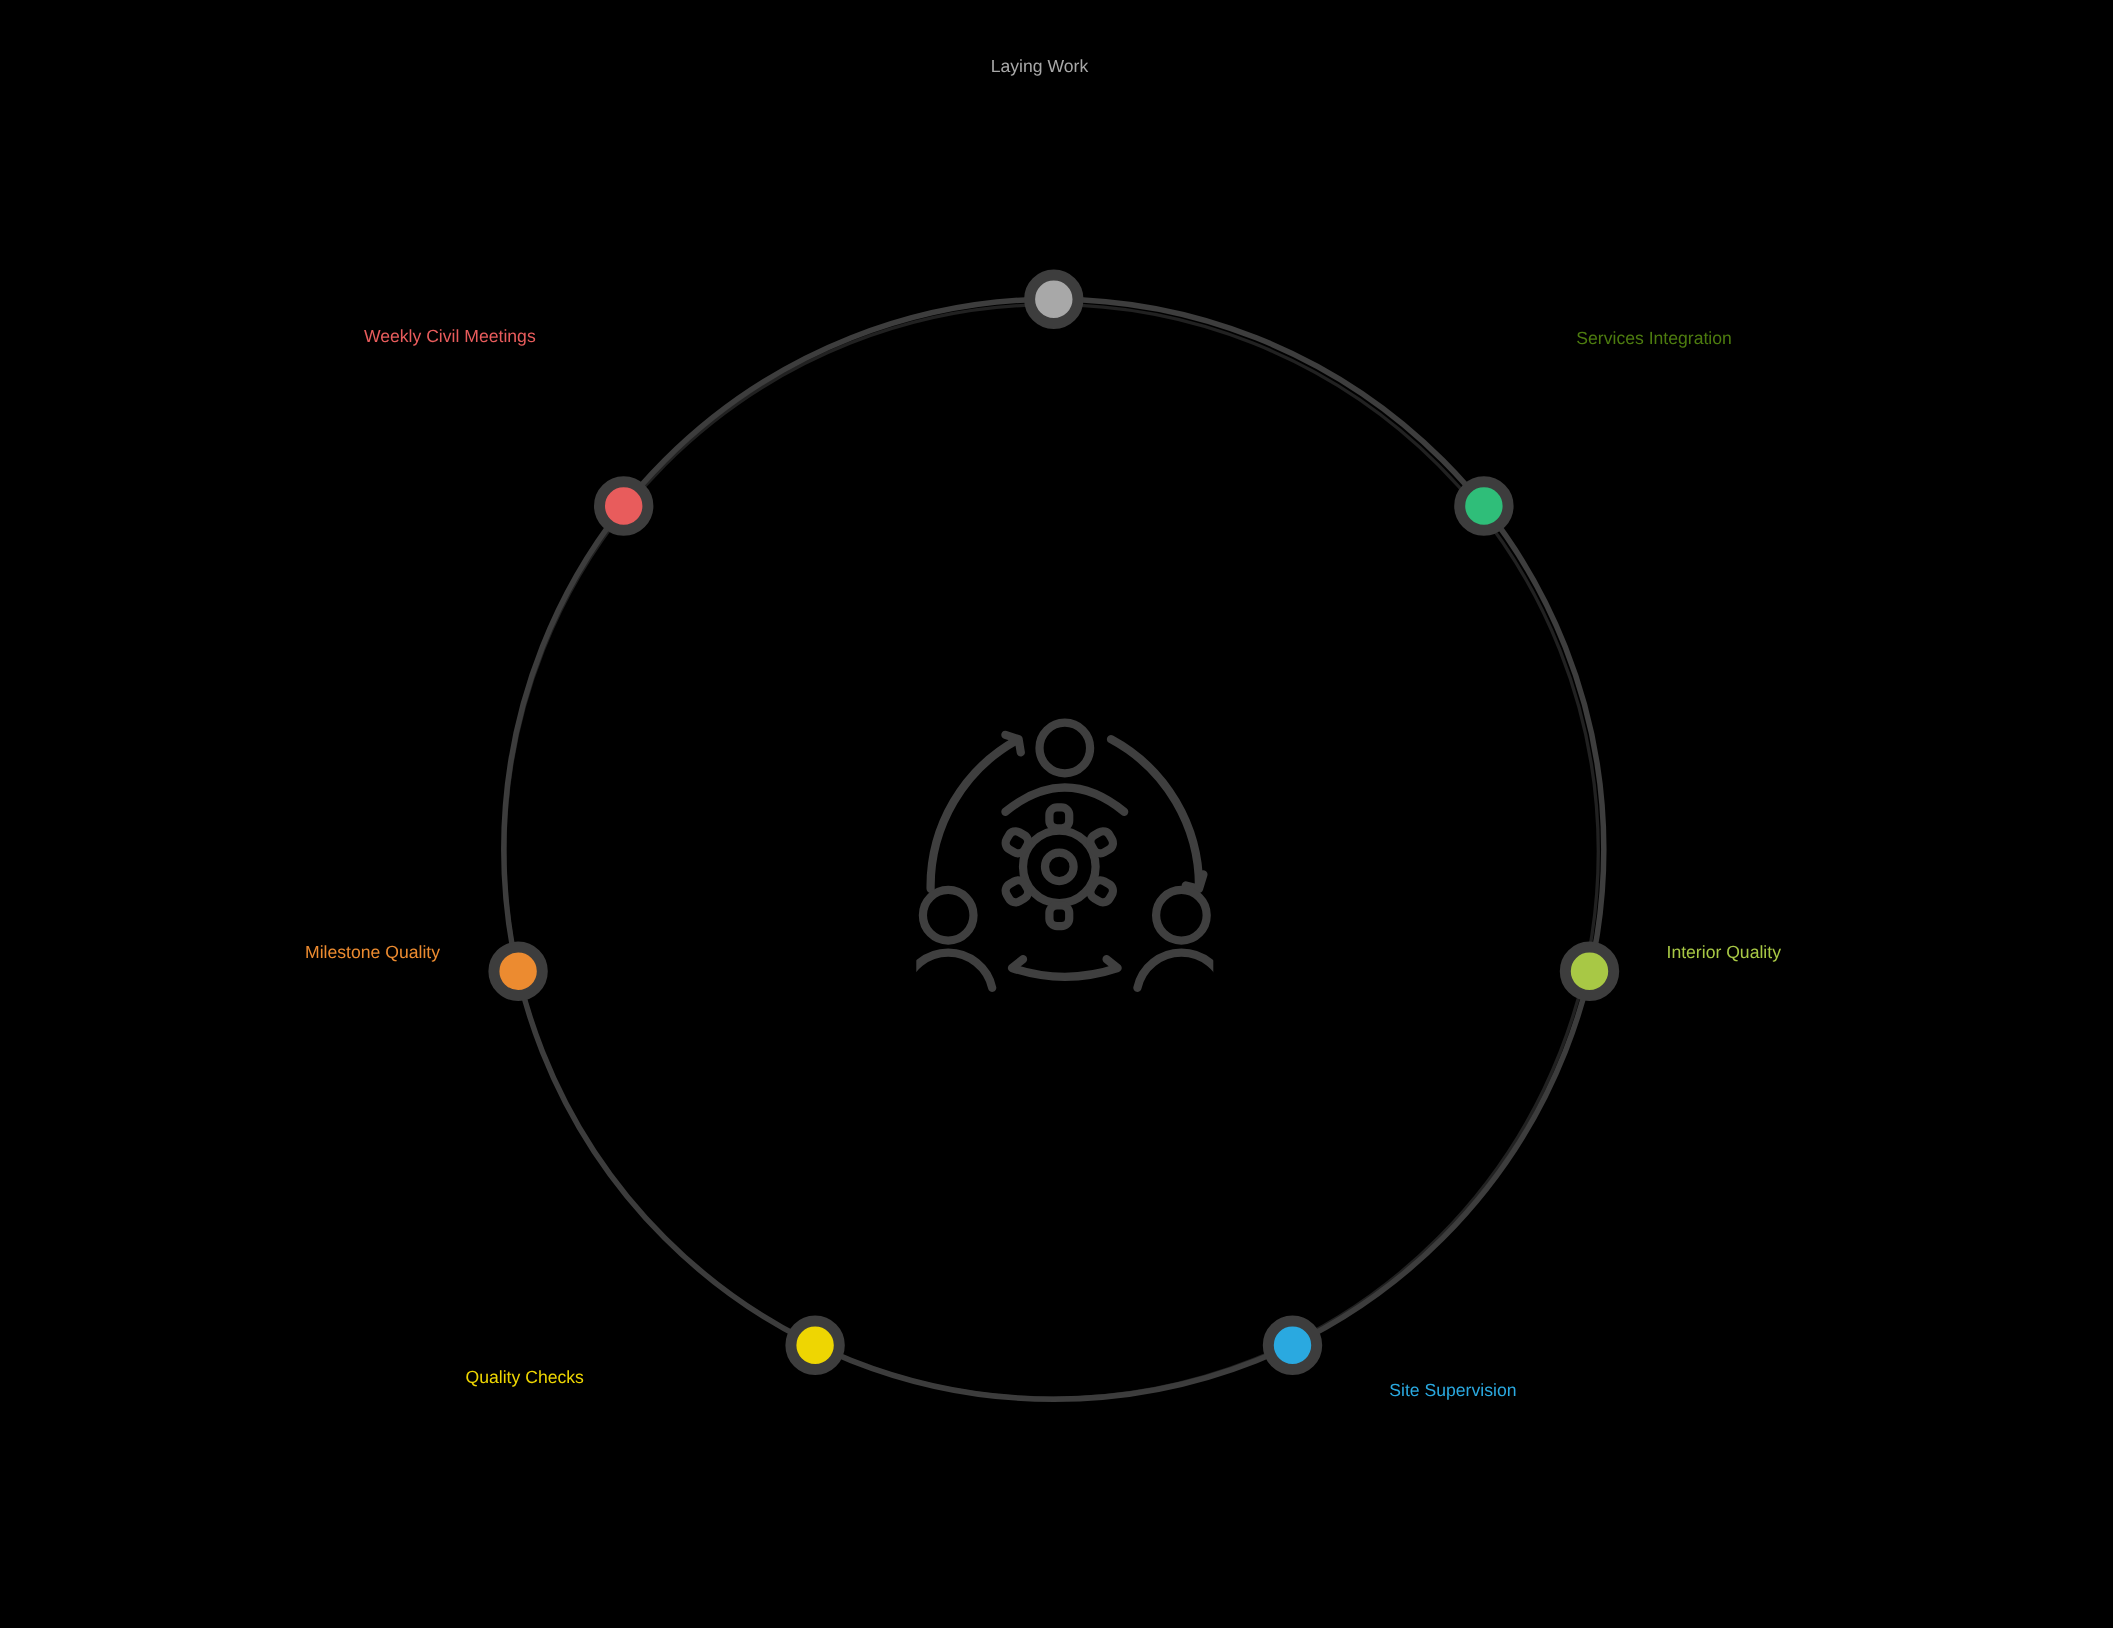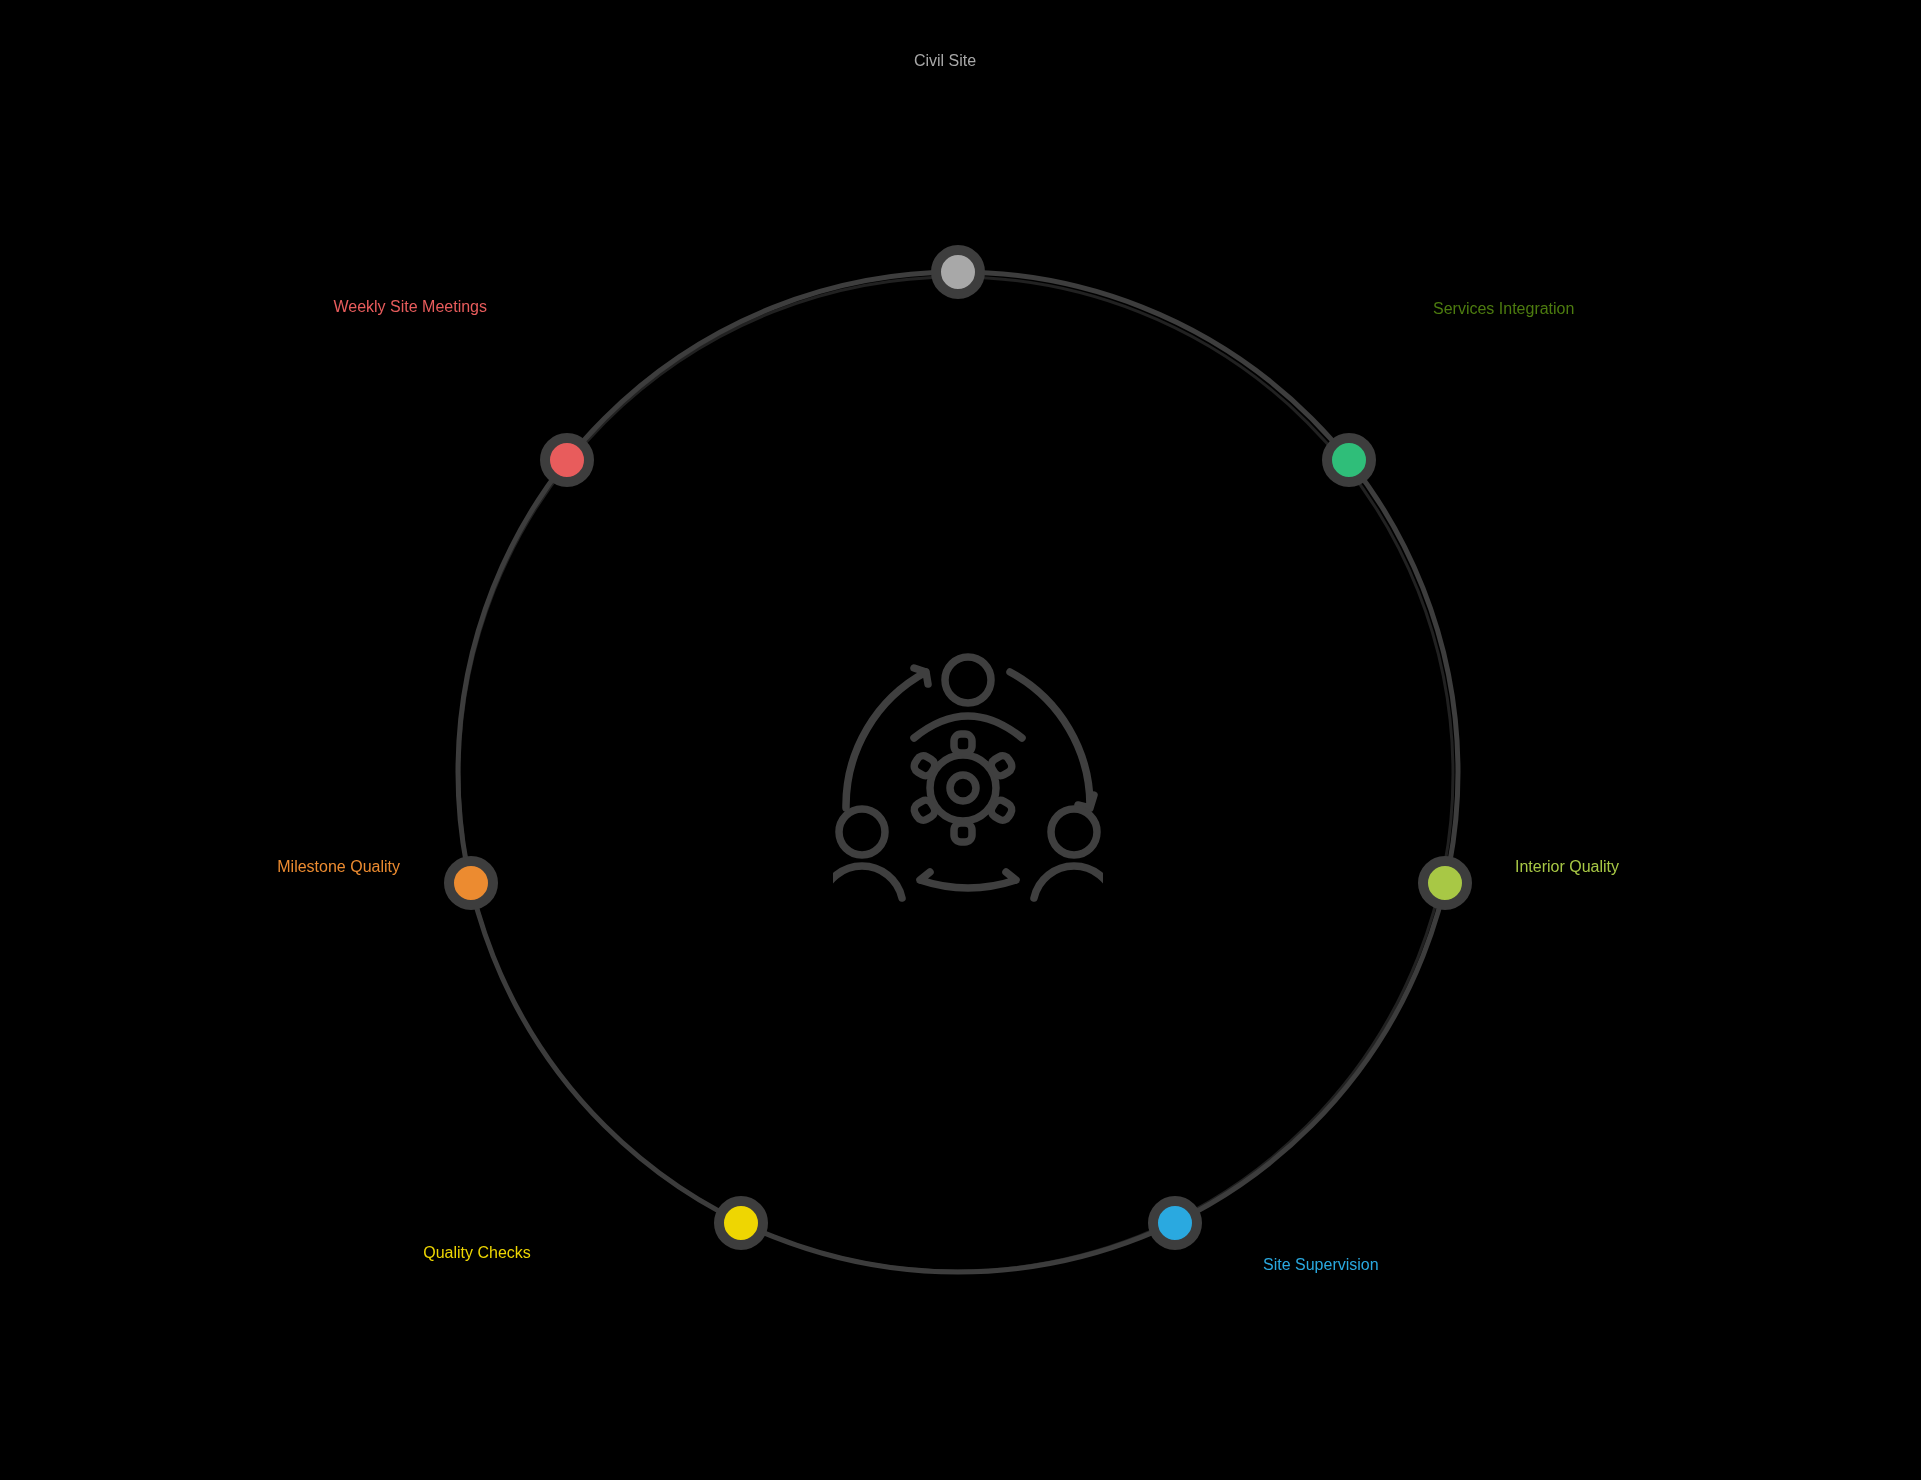--- a/index.html
+++ b/index.html
@@ -78,32 +78,32 @@
 </svg>
 
 <div class="dot" style="left: 931px; top: 245px; background: rgb(168, 168, 168);"></div>
 <div class="dot" style="left: 1321.92px; top: 433.265px; background: rgb(47, 190, 121);"></div>
 <div class="dot" style="left: 1418.46px; top: 856.285px; background: rgb(168, 200, 69);"></div>
 <div class="dot" style="left: 1147.91px; top: 1195.5px; background: rgb(42, 169, 224);"></div>
 <div class="dot" style="left: 714.092px; top: 1195.5px; background: rgb(238, 214, 2);"></div>
 <div class="dot" style="left: 443.542px; top: 856.285px; background: rgb(236, 139, 48);"></div>
 <div class="dot" style="left: 540.076px; top: 433.265px; background: rgb(232, 92, 92);"></div>
 
-<div class="label title pos-title-0" style="color: rgb(168, 168, 168);">Civil Site</div>
+<div class="label title pos-title-0" style="color: rgb(168, 168, 168);">Laying Work</div>
 <div class="label desc pos-desc-0">Laying the foundation</div>
 
 <div class="label title pos-title-1" style="color: #4d7c0f;">Services Integration</div>
 <div class="label desc pos-desc-1">Integrating essential services</div>
 
 <div class="label title pos-title-2" style="color: rgb(168, 200, 69);">Interior Quality</div>
 <div class="label desc pos-desc-2">Completing interior spaces</div>
 
 <div class="label title pos-title-3" style="color: rgb(42, 169, 224);">Site Supervision</div>
 <div class="label desc pos-desc-3">Overseeing construction</div>
 
 <div class="label title pos-title-4" style="color: rgb(238, 214, 2);">Quality Checks</div>
 <div class="label desc pos-desc-4">Ensuring standards</div>
 
 <div class="label title pos-title-5" style="color: rgb(236, 139, 48);">Milestone Quality</div>
 <div class="label desc pos-desc-5">Assessing progress</div>
 
-<div class="label title pos-title-6" style="color: rgb(232, 92, 92);">Weekly Site Meetings</div>
+<div class="label title pos-title-6" style="color: rgb(232, 92, 92);">Weekly Civil Meetings</div>
 <div class="label desc pos-desc-6">Maintaining communication</div>
 
 </body></html>

